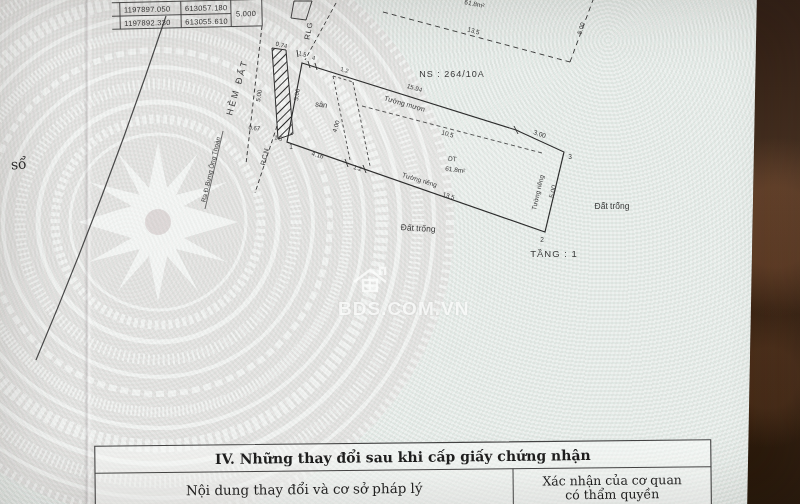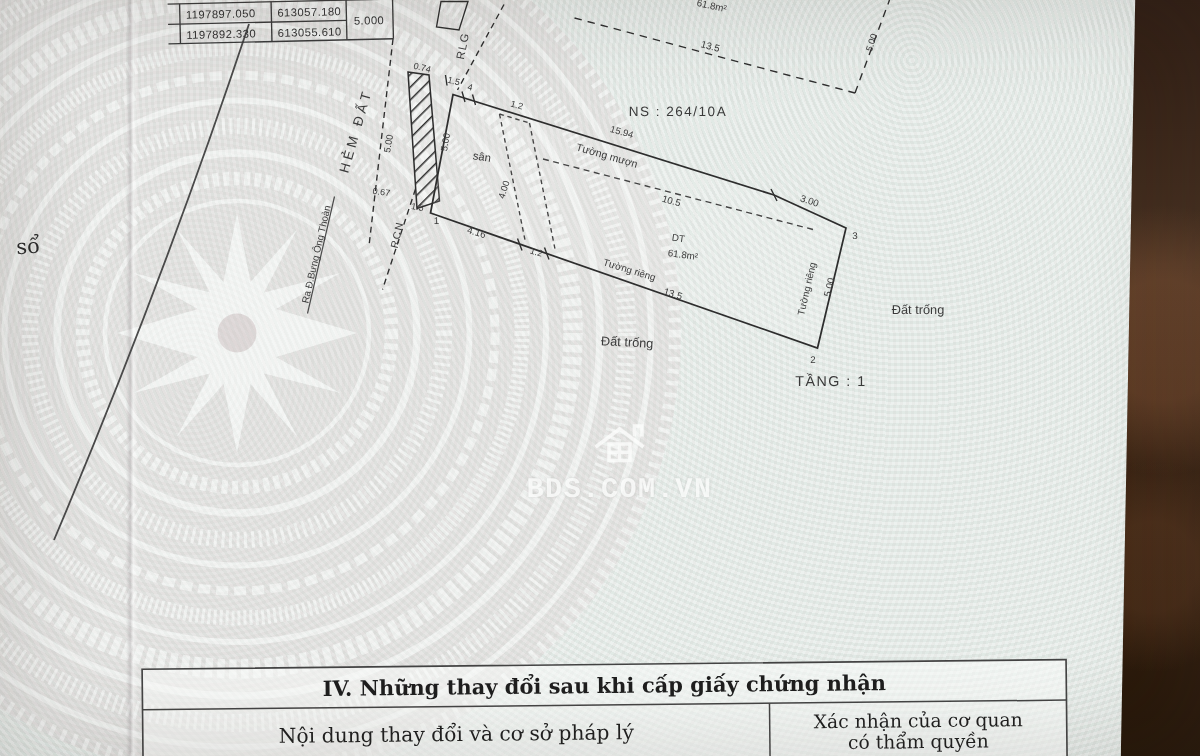--- a/index.html
+++ b/index.html
@@ -23,21 +23,21 @@
     clip-path:polygon(94.6% 0,100% 0,100% 100%,93.4% 100%);}
   .vignette{position:absolute;inset:0;box-shadow:inset 0 0 70px rgba(70,60,55,.18);pointer-events:none;}
   svg.layer{position:absolute;left:0;top:0;}
   svg text.t{font-family:"Liberation Sans",sans-serif;fill:#3a3a3a;}
   svg text.serif{font-family:"DejaVu Serif",serif;fill:#2a2a2a;}
   svg text.num{font-family:"Liberation Sans",sans-serif;font-size:7.5px;fill:#323232;letter-spacing:.3px;}
   svg text.tbl{font-family:"DejaVu Serif",serif;fill:#1e1e1e;}
   svg text.tbl-h{font-weight:bold;font-size:14px;}
   svg text.tbl-c{font-size:13.5px;}
   svg text.tbl-s{font-size:12.5px;}
-  .bds{position:absolute;left:338px;top:282px;width:150px;text-align:center;opacity:.85;font-family:Liberation Mono, monospace;}
+  .bds{position:absolute;left:338px;top:266px;width:150px;opacity:.85;}
   .bds .bds-text{font-weight:bold;font-size:19px;letter-spacing:1px;color:rgba(253,254,253,.92);
     text-shadow:0 0 2px rgba(150,150,150,.35);}
 </style>
 </head>
 <body>
 
 <div class="photo">
 
   <div class="paper"></div>
 

